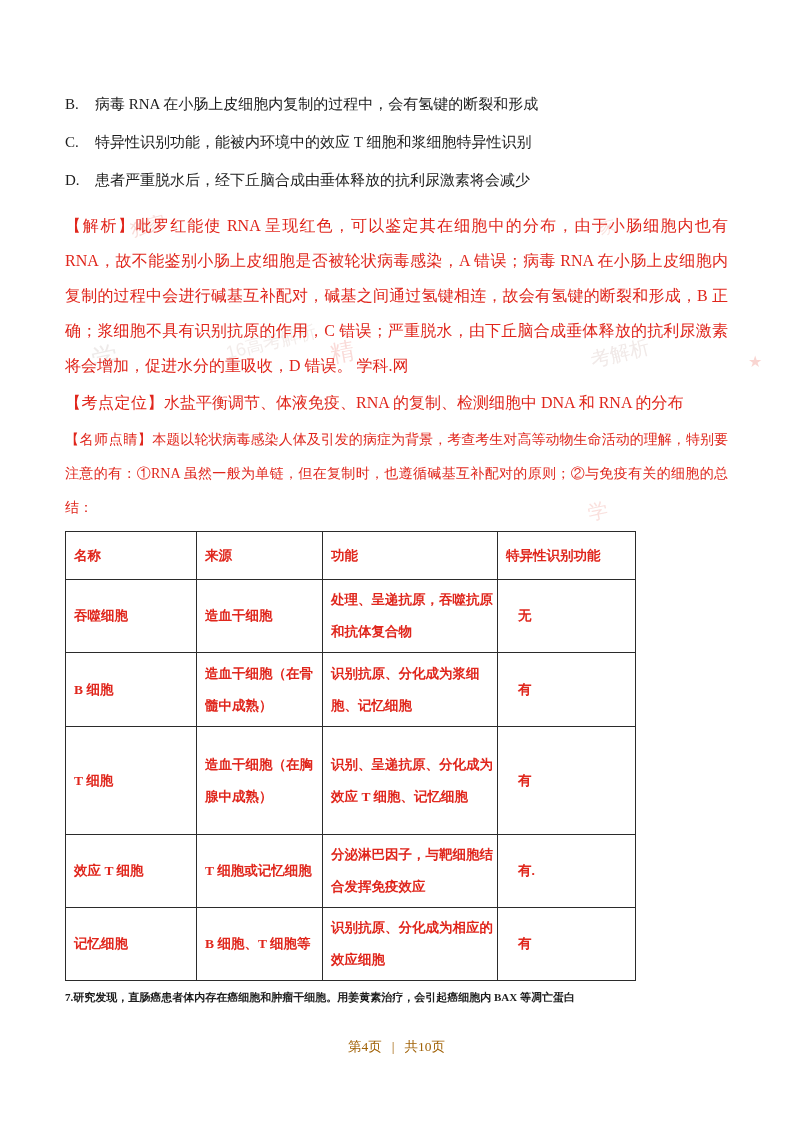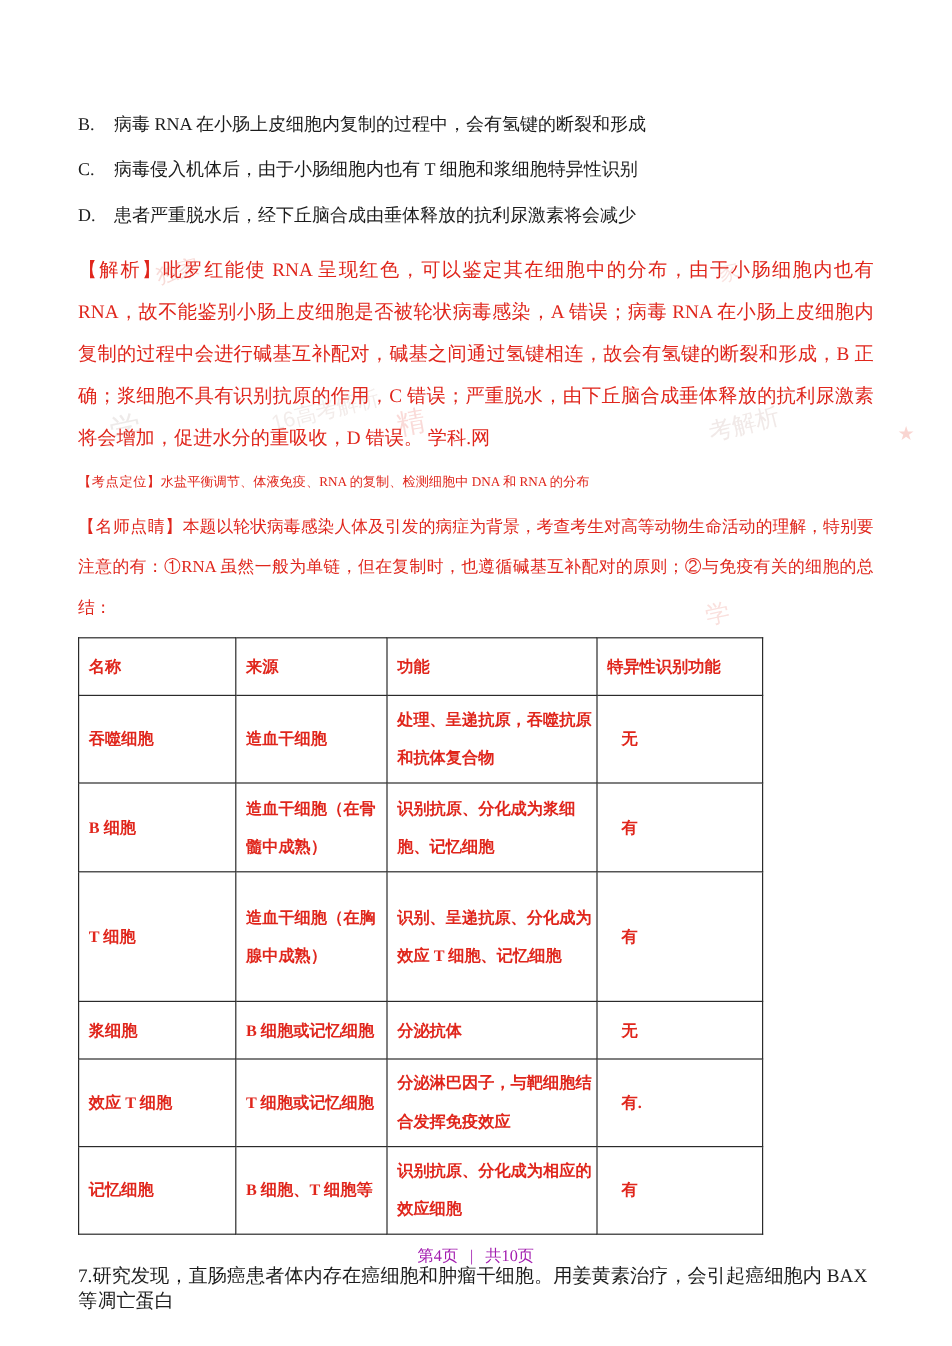--- a/index.html
+++ b/index.html
@@ -14,21 +14,21 @@
   }
   .content { position:absolute; left:65px; top:94px; width:663px; }
 
   .option { display:flex; font-size:15px; line-height:21px; margin-bottom:17px; color:#1c1c1c; }
   .option .opt-label { width:30px; flex:0 0 30px; }
 
   .red { color:#e0261c; }
 
   .answer-line { font-size:15px; line-height:21px; margin-top:9px; }
   .para { font-size:16px; line-height:35px; text-align:justify; margin-top:12px; }
-  .kaodian { font-size:11px; line-height:21px; margin-top:9px; }
+  .kaodian { font-size:16px; line-height:21px; margin-top:9px; }
   .mingshi { font-size:14px; line-height:34px; text-align:justify; margin-top:10px; }
   .tag { letter-spacing:0.5px; }
 
   table.cells {
     border-collapse:collapse;
     table-layout:fixed;
     width:570px;
     margin-top:6px;
     font-size:13.5px;
     color:#e0261c;
@@ -44,25 +44,25 @@
   table.cells td:last-child, table.cells th:last-child { padding-left:20px; }
   table.cells th:last-child { padding-left:8px;margin-top:40px; }
   tr.r-head { height:48px; }
   tr.r-0 { height:73px; }
   tr.r-1 { height:74px; }
   tr.r-2 { height:108px; }
   tr.r-3 { height:48px; }
   tr.r-4 { height:72px; }
   tr.r-5 { height:70px; }
 
-  .question7 { font-size:16px; line-height:21px; margin-top:24px; color:#1c1c1c; }
+  .question7 { font-size:11px; line-height:21px; margin-top:6px; color:#1c1c1c;font-weight:bold; }
 
   .footer {
     position:absolute; left:0; right:0; top:1038px;
-    text-align:center; font-size:13.5px; color:#a21caf;
+    text-align:center; font-size:13.5px; color:#a16207;
   }
   .footer span { margin:0 5px; }
 
   .wm {
     position:absolute;
     font-family:"Liberation Sans","DejaVu Sans",sans-serif;
     opacity:0.9; pointer-events:none; white-space:nowrap;
   }
 </style>
 </head>
@@ -82,21 +82,21 @@
     </div>
 
   <div class="content">
 
     <div class="option">
       <span class="opt-label">B.</span>
       <span>病毒 RNA 在小肠上皮细胞内复制的过程中，会有氢键的断裂和形成</span>
     </div>
     <div class="option">
       <span class="opt-label">C.</span>
-      <span>病毒侵入机体后，由于小肠细胞内也有 T 细胞和浆细胞特异性识别</span>
+      <span>特异性识别功能，能被内环境中的效应 T 细胞和浆细胞特异性识别</span>
     </div>
     <div class="option">
       <span class="opt-label">D.</span>
       <span>患者严重脱水后，经下丘脑合成由垂体释放的抗利尿激素将会减少</span>
     </div>
 
 
     <p class="para red">
       <span class="tag">【解析】</span><span>吡罗红能使 RNA 呈现红色，可以鉴定其在细胞中的分布，由于小肠细胞内也有 RNA，故不能鉴别小肠上皮细胞是否被轮状病毒感染，A 错误；病毒 RNA 在小肠上皮细胞内复制的过程中会进行碱基互补配对，碱基之间通过氢键相连，故会有氢键的断裂和形成，B 正确；浆细胞不具有识别抗原的作用，C 错误；严重脱水，由下丘脑合成垂体释放的抗利尿激素将会增加，促进水分的重吸收，D 错误。 学科.网</span>
     </p>
@@ -134,26 +134,20 @@
         <td>造血干细胞（在骨髓中成熟）</td>
         <td>识别抗原、分化成为浆细胞、记忆细胞</td>
         <td>有</td>
       </tr>
       <tr class="r-2">
         <td>T 细胞</td>
         <td>造血干细胞（在胸腺中成熟）</td>
         <td>识别、呈递抗原、分化成为效应 T 细胞、记忆细胞</td>
         <td>有</td>
       </tr>
-      <tr class="r-3">
-        <td>浆细胞</td>
-        <td>B 细胞或记忆细胞</td>
-        <td>分泌抗体</td>
-        <td>无</td>
-      </tr>
       <tr class="r-4">
         <td>效应 T 细胞</td>
         <td>T 细胞或记忆细胞</td>
         <td>分泌淋巴因子，与靶细胞结合发挥免疫效应</td>
         <td>有.</td>
       </tr>
       <tr class="r-5">
         <td>记忆细胞</td>
         <td>B 细胞、T 细胞等</td>
         <td>识别抗原、分化成为相应的效应细胞</td>

